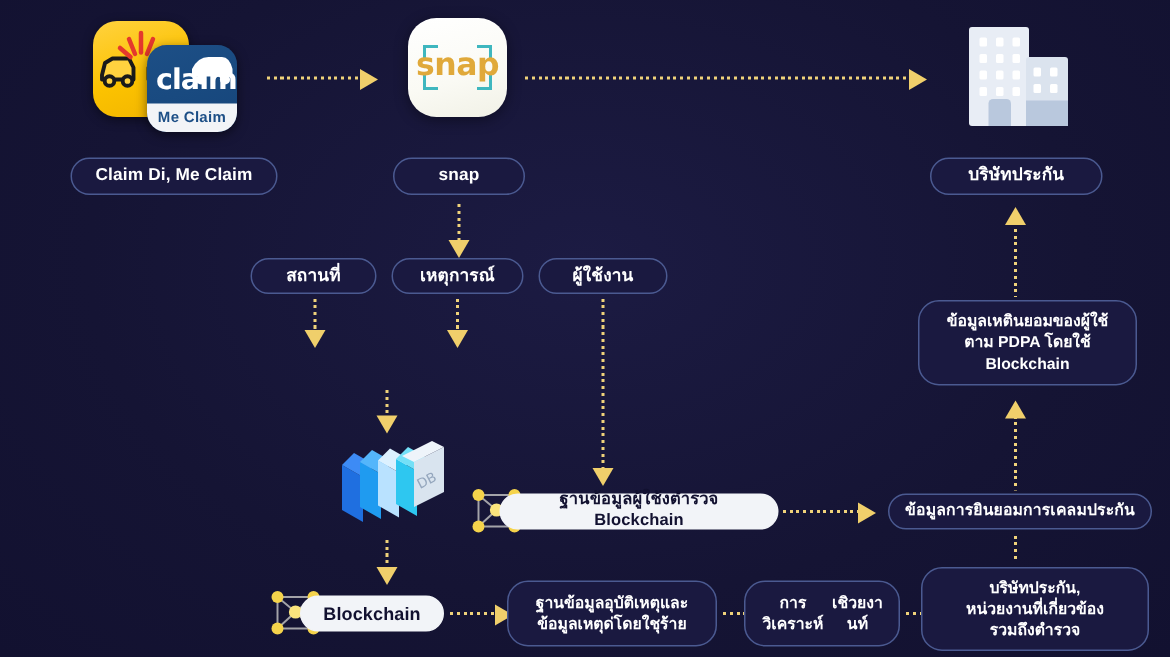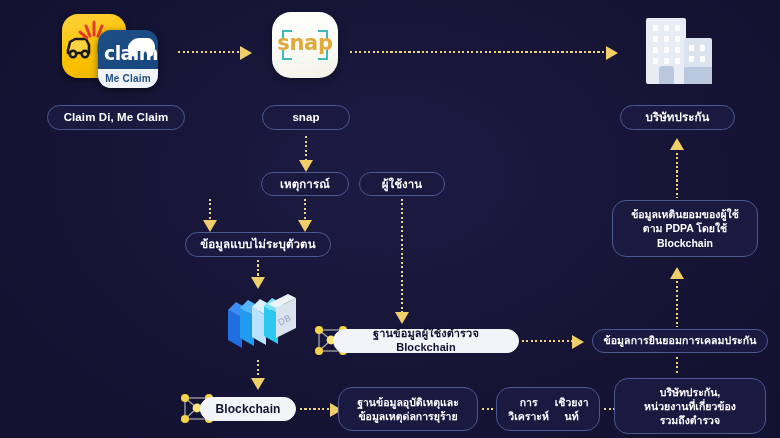--- a/index.html
+++ b/index.html
@@ -200,20 +200,23 @@
   </div>
   <div class="pill" style="left:620px;top:105px;width:115px;height:25px;font-size:11.5px">
     <span>บริษัทประกัน</span>
   </div>
 
   <div class="arrow" style="left:298px;top:136px;width:16px;height:38px">
     <div class="stem" style="--dir:to bottom;left:7px;top:0;width:2px;height:26px"></div>
     <div class="head down" style="left:1px;top:24px"></div>
   </div>
 
+  <div class="pill" style="left:167px;top:172px;width:84px;height:24px;font-size:11.5px">
+    <span>สถานที่</span>
+  </div>
   <div class="pill" style="left:261px;top:172px;width:88px;height:24px;font-size:11.5px">
     <span>เหตุการณ์</span>
   </div>
   <div class="pill" style="left:359px;top:172px;width:86px;height:24px;font-size:11.5px">
     <span>ผู้ใช้งาน</span>
   </div>
 
   <div class="arrow" style="left:202px;top:199px;width:16px;height:36px">
     <div class="stem" style="--dir:to bottom;left:7px;top:0;width:2px;height:23px"></div>
     <div class="head down" style="left:1px;top:21px"></div>
@@ -221,23 +224,20 @@
   <div class="arrow" style="left:297px;top:199px;width:16px;height:36px">
     <div class="stem" style="--dir:to bottom;left:7px;top:0;width:2px;height:23px"></div>
     <div class="head down" style="left:1px;top:21px"></div>
   </div>
 
   <div class="arrow" style="left:394px;top:199px;width:16px;height:130px">
     <div class="stem" style="--dir:to bottom;left:7px;top:0;width:2px;height:115px"></div>
     <div class="head down" style="left:1px;top:113px"></div>
   </div>
 
-  <div class="pill" style="left:185px;top:232px;width:146px;height:25px;font-size:11.5px">
-    <span>ข้อมูลแบบไม่ระบุตัวตน</span>
-  </div>
 
   <div class="arrow" style="left:250px;top:260px;width:16px;height:32px">
     <div class="stem" style="--dir:to bottom;left:7px;top:0;width:2px;height:19px"></div>
     <div class="head down" style="left:1px;top:17px"></div>
   </div>
 
   <div class="stack">
     <svg width="86" height="68" viewBox="0 0 86 68">
       <g>
         <path d="M6 22 L6 52 L20 60 L20 30 Z" fill="#1f6fe0"></path>
@@ -285,21 +285,21 @@
     <span>Blockchain</span>
   </div>
 
   <div class="arrow" style="left:300px;top:402px;width:46px;height:14px">
     <div class="stem" style="--dir:to right;left:0;top:6px;width:30px;height:2px"></div>
     <div class="head right" style="left:30px;top:1px"></div>
   </div>
 
   <div class="boxr" style="left:338px;top:387px;width:140px;height:44px;font-size:10.5px;flex-direction:column">
     <span>ฐานข้อมูลอุบัติเหตุและ</span>
-    <span>ข้อมูลเหตุด่ลการยุร้าย</span>
+    <span>ข้อมูลเหตุด่โดยใชุร้าย</span>
   </div>
 
   <div class="arrow" style="left:482px;top:402px;width:40px;height:14px">
     <div class="stem" style="--dir:to right;left:0;top:6px;width:24px;height:2px"></div>
     <div class="head right" style="left:24px;top:1px"></div>
   </div>
 
   <div class="boxr" style="left:496px;top:387px;width:104px;height:44px;font-size:10.5px;">
     <span>การวิเคราะห์</span>
     <span>เชิวยงานท์</span>

